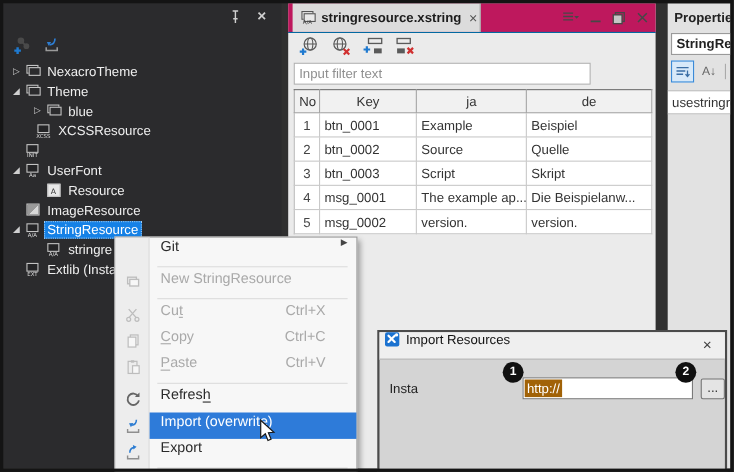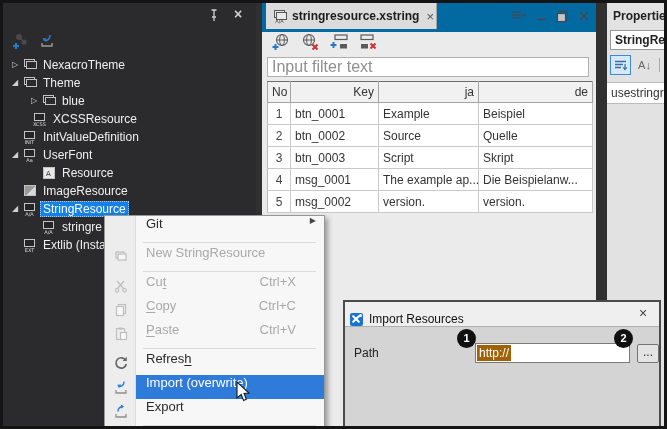--- a/index.html
+++ b/index.html
@@ -26,34 +26,34 @@
   .ticon .bx2{position:absolute;left:4px;top:3px;width:9px;height:6px;border:1px solid #c3c3c3;background:#2b2b2d}
   .ticon .lb{position:absolute;left:-2px;right:-2px;bottom:0;font-size:5px;line-height:5px;color:#dcdcdc;text-align:center;font-family:"DejaVu Sans",sans-serif}
   .ticon.i-resource-a .bx{width:10px;height:10px;background:#e8e8e8}
   .ticon.i-resource-a .lb{bottom:4px;font-size:7px;color:#333}
   .ticon.i-image .bx{width:10px;height:9px;background:linear-gradient(135deg,#9a9a9a 55%,#d8d8d8 55%)}
   .ticon.dark .bx,.ticon.dark .bx2{border-color:#555;background:#e9e9e9}
   .ticon.dark .lb{color:#444}
 
   
   .mid-panel{position:absolute;left:262px;top:3px;width:334px;height:423px;background:#ebebeb}
-  .tabstrip{position:relative;height:26px;background:#0369a1;border-bottom:3px solid #0369a1}
+  .tabstrip{position:relative;height:26px;background:#be185d;border-bottom:1px solid #0369a1}
   .tab{position:absolute;left:4px;top:0;width:171px;height:26px;background:#dcdcdc;border-right:1px solid #a5a5a5;
        display:flex;align-items:center;padding:0 6px;box-sizing:border-box;gap:5px}
   .tab-label{font-weight:bold;color:#1c1c1c;white-space:nowrap}
   .tab-close{color:#555;font-size:13px;line-height:13px;margin-left:2px;cursor:pointer}
   .strip-icons{position:absolute;right:6px;top:0;height:26px;display:flex;align-items:center;gap:9px;color:#474747}
   .strip-icons svg{display:block}
   .ed-toolbar{position:absolute;left:0;top:27px;height:24px;display:flex;gap:8px;padding-left:9px;align-items:center}
   .ed-tool{width:21px;height:20px}
-  .filter{position:absolute;left:5px;top:54px;width:322px;height:20px;box-sizing:border-box;border:1px solid #b0b0b0;background:#fff;
-          font-family:inherit;font-size:16px;color:#0c4a6e;padding:0 4px;outline:none}
+  .filter{position:absolute;left:5px;top:54px;width:270px;height:20px;box-sizing:border-box;border:1px solid #b0b0b0;background:#fff;
+          font-family:inherit;font-size:12px;color:#0c4a6e;padding:0 4px;outline:none}
   .filter::placeholder{color:#8f8f8f}
   .grid{position:absolute;left:5px;top:78px;border-collapse:collapse;background:#fff;table-layout:fixed;width:325px}
-  .grid th{background:#f1f1f1;border:1px solid #a5a5a5;border-top:1px solid #6e6e6e;height:20px;font-weight:normal;color:#333;text-align:right;padding:0 4px;overflow:hidden;white-space:nowrap}
+  .grid th{background:#f1f1f1;border:1px solid #a5a5a5;border-top:1px solid #6e6e6e;height:20px;font-weight:normal;color:#333;text-align:center;padding:0 4px;overflow:hidden;white-space:nowrap}
   .grid td{border:1px solid #c9c9c9;border-left:1px solid #b9b9b9;height:21px;color:#333;padding:0 4px;overflow:hidden;white-space:nowrap}
   .grid .cnum{text-align:center;padding:0;color:#444}
   .grid col.c0{width:23px}.grid col.c1{width:88px}.grid col.c2{width:100px}.grid col.c3{width:114px}
 
   
   .right-panel{position:absolute;left:607px;top:3px;width:57px;height:423px;background:#e2e2e2;overflow:hidden;color:#222}
   .rp-title{position:absolute;left:6px;top:6px;font-weight:bold;white-space:nowrap}
   .rp-combo{position:absolute;left:3px;top:27px;width:72px;height:18px;background:#fff;border:1px solid #9a9a9a;
             font-weight:bold;line-height:18px;padding-left:4px;white-space:nowrap}
   .rp-toolbar{position:absolute;left:3px;top:52px;display:flex;align-items:center;gap:3px}
@@ -73,21 +73,21 @@
   .mitem.hl .mbody{background:#2e7bd9;color:#fff}
   .mitem.dis .mbody{color:#a9a9a9}
   .msc{margin-left:auto;padding-right:28px}
   .marrow{position:absolute;right:8px;font-size:8px;color:#444}
   .msep{height:1px;background:#dcdcdc;margin:2px 8px 2px 38px}
   .mlbl u{text-underline-offset:2px}
 
   
   .dialog{position:absolute;left:343px;top:300px;width:318px;height:129px;z-index:60;background:#d4d4d4;
           border:2px solid #4b4b4b;box-sizing:border-box}
-  .dlg-title{position:relative;height:24px;background:#efefef;border-bottom:1px solid #b0b0b0;display:flex;align-items:flex-end;padding-left:5px;gap:6px}
+  .dlg-title{position:relative;height:24px;background:#efefef;border-bottom:1px solid #b0b0b0;display:flex;align-items:flex-start;padding-left:5px;gap:6px}
   .dlg-title-text{color:#111}
   .dlg-close{position:absolute;right:8px;top:3px;width:16px;height:16px;text-align:center;line-height:16px;color:#444;font-size:14px;cursor:pointer}
   .dlg-icon{width:13px;height:13px;background:#1b72d0;border-radius:2px;position:relative;flex:none}
   .dlg-icon i{position:absolute;left:1px;top:5px;width:10px;height:2px;background:#fff;border-radius:1px}
   .dlg-icon i.a{transform:rotate(45deg)}.dlg-icon i.b{transform:rotate(-45deg)}
   .dlg-icon em{position:absolute;right:1px;top:1px;width:3px;height:3px;background:#fff;border-radius:50%}
   .dlg-path-label{position:absolute;left:9px;top:44px;color:#222}
   .dlg-input{position:absolute;left:130px;top:41px;width:155px;height:20px;background:#fff;border:1px solid #7a7a7a;
              box-sizing:border-box;line-height:18px;padding-left:1px;overflow:hidden}
   .dlg-input .selected{background:#a16207;color:#fff;padding:1px 2px}
@@ -161,21 +161,20 @@
           <span class="lb">XCSS</span>
         </span>
         <span class="tlab">XCSSResource</span>
       </div>
       <div class="trow" style="padding-left: 5px;">
         <span class="exp"></span>
         <span class="ticon i-init">
           <span class="bx"></span>
           <span class="lb">INIT</span>
         </span>
-        <span class="tlab">InitValueDefinition</span>
       </div>
       <div class="trow" style="padding-left: 5px;">
         <span class="exp">◢</span>
         <span class="ticon i-userfont">
           <span class="bx"></span>
           <span class="lb">Aa</span>
         </span>
         <span class="tlab">UserFont</span>
       </div>
       <div class="trow" style="padding-left: 24px;">
@@ -461,21 +460,21 @@
 <div class="dialog">
   <div class="dlg-title">
     <span class="dlg-icon">
         <i class="a"></i>
         <i class="b"></i>
         <em></em>
       </span>
     <span class="dlg-title-text">Import Resources</span>
     <span class="dlg-close">×</span>
   </div>
-  <div class="dlg-path-label">Path</div>
+  <div class="dlg-path-label">Insta</div>
   <div class="dlg-input">
     <span class="selected">http://</span>
   </div>
   <div class="dlg-browse">...</div>
   <div class="badge b1">1</div>
   <div class="badge b2">2</div>
 </div>
 
 <div class="cursor">
   <svg width="20" height="22" viewBox="0 0 20 22">

